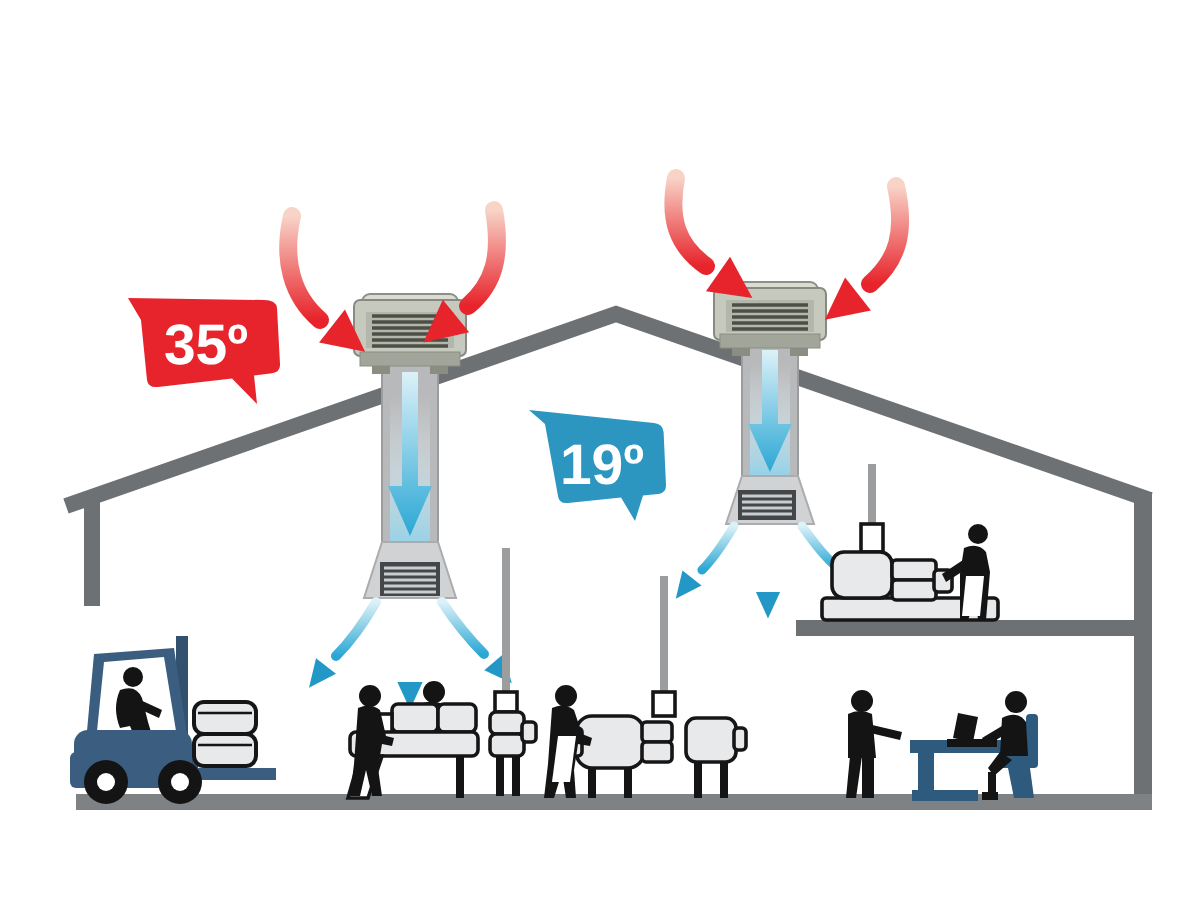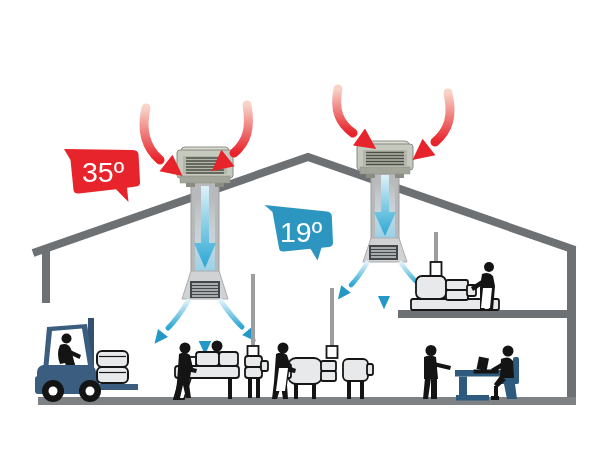--- a/index.html
+++ b/index.html
@@ -1,17 +1,17 @@
 <!DOCTYPE html>
 <html><head>
 <meta charset="utf-8">
 <style>
   html,body{margin:0;padding:0;background:#ffffff;}
   .stage{position:relative;width:600px;height:462px;background:#ffffff;overflow:hidden;
-         font-family:"Liberation Sans", sans-serif;}
+         font-family:"Liberation Sans", sans-serif;font-weight:bold;}
   svg{display:block;}
   text{font-family:"Liberation Sans", sans-serif;}
 </style>
 </head>
 <body>
 
 <div class="stage">
 <svg width="600" height="462" viewBox="0 0 600 462">
   <defs>
     <linearGradient id="gradHot" x1="0" y1="0" x2="0" y2="1">

